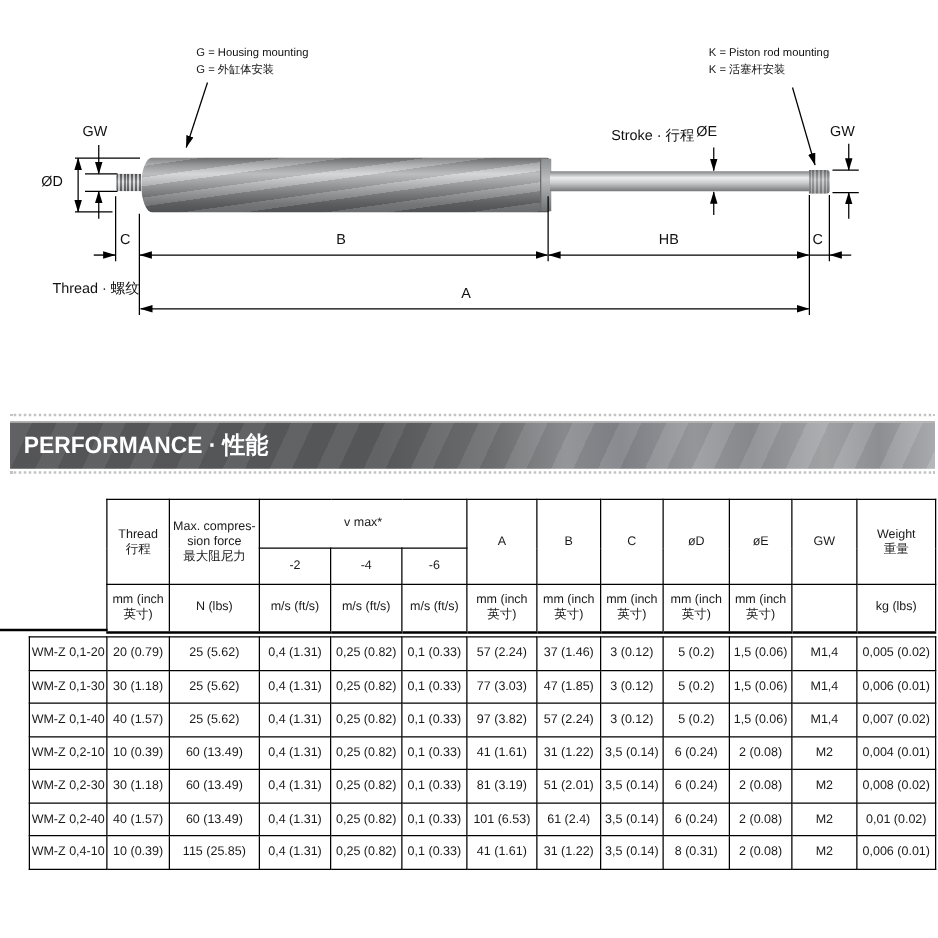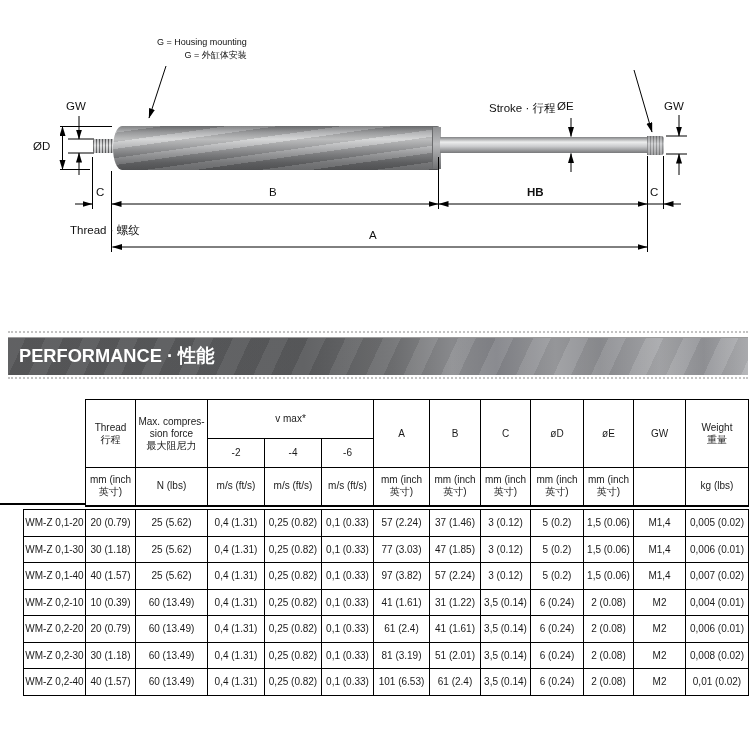--- a/index.html
+++ b/index.html
@@ -1,20 +1,20 @@
 <!DOCTYPE html>
 <html><head>
 <meta charset="utf-8">
 <style>
   html,body{margin:0;padding:0;width:750px;height:750px;overflow:hidden;background:#fff;
     font-family:"Liberation Sans","DejaVu Sans",sans-serif;color:#1a1a1a;}
   #page{position:relative;width:750px;height:750px;}
 
   
-  .legend{position:absolute;font-size:9px;line-height:12.5px;white-space:pre-line;color:#111;text-align:right;}
+  .legend{position:absolute;font-size:9px;line-height:12.5px;white-space:pre-line;color:#111;}
   .dim-label{position:absolute;font-size:11.5px;color:#111;}
   .drawing-svg{position:absolute;left:0;top:0;width:750px;height:330px;}
 
   .metal{position:absolute;}
   .stub-left{left:93px;top:139px;width:20px;height:14px;border-radius:2px 0 0 2px;
     background:repeating-linear-gradient(90deg,rgba(0,0,0,.35) 0 1.5px,rgba(255,255,255,.45) 1.5px 3px),
                linear-gradient(180deg,#77787a,#c7c8ca 45%,#808183);}
   .body-tube{left:113px;top:126px;width:327px;height:44px;
     border-radius:9px 3px 3px 9px / 50% 8% 8% 50%;
     background:repeating-linear-gradient(172deg,rgba(255,255,255,.10) 0 7px,rgba(0,0,0,.10) 7px 16px),
@@ -102,29 +102,31 @@
 
       <path d="M666,136 H687"></path>
         <path d="M666,154 H687"></path>
       <line x1="679" y1="115" x2="679" y2="136" marker-end="url(#arr)"></line>
       <line x1="679" y1="175" x2="679" y2="154" marker-end="url(#arr)"></line>
     </g>
   </svg>
 
   <div class="legend" style="left:157px;top:36px;">G =  Housing mounting
 G =  外缸体安装</div>
+  <div class="legend" style="left:567px;top:36px;">K =  Piston rod mounting
+K =  活塞杆安装</div>
 
   <div class="dim-label" style="left:66px;top:100px;">GW</div>
   <div class="dim-label" style="left:33px;top:140px;">ØD</div>
   <div class="dim-label" style="left:96px;top:186px;">C</div>
   <div class="dim-label" style="left:269px;top:186px;">B</div>
-  <div class="dim-label" style="left:527px;top:186px;font-weight:bold;">HB</div>
+  <div class="dim-label" style="left:527px;top:186px;">HB</div>
   <div class="dim-label" style="left:650px;top:186px;">C</div>
   <div class="dim-label" style="left:369px;top:229px;">A</div>
-  <div class="dim-label" style="left:42px;top:223px;margin-left:28px;">Thread · 螺纹</div>
+  <div class="dim-label" style="left:42px;top:223px;">Thread · 螺纹</div>
   <div class="dim-label" style="left:489px;top:101px;">Stroke · 行程</div>
   <div class="dim-label" style="left:557px;top:100px;">ØE</div>
   <div class="dim-label" style="left:664px;top:100px;">GW</div>
 
   <div class="dash-line" style="top:331px;"></div>
   <div class="perf-bar">
     <div class="perf-title">PERFORMANCE · 性能</div>
   </div>
   <div class="dash-line" style="top:377px;"></div>
 
@@ -260,35 +262,20 @@
           <td>0,1 (0.33)</td>
           <td>41 (1.61)</td>
           <td>31 (1.22)</td>
           <td>3,5 (0.14)</td>
           <td>6 (0.24)</td>
           <td>2 (0.08)</td>
           <td>M2</td>
           <td>0,004 (0.01)</td>
         </tr>
         <tr>
-          <td>WM-Z 0,2-20</td>
-          <td>20 (0.79)</td>
-          <td>60 (13.49)</td>
-          <td>0,4 (1.31)</td>
-          <td>0,25 (0.82)</td>
-          <td>0,1 (0.33)</td>
-          <td>61 (2.4)</td>
-          <td>41 (1.61)</td>
-          <td>3,5 (0.14)</td>
-          <td>6 (0.24)</td>
-          <td>2 (0.08)</td>
-          <td>M2</td>
-          <td>0,006 (0.01)</td>
-        </tr>
-        <tr>
           <td>WM-Z 0,2-30</td>
           <td>30 (1.18)</td>
           <td>60 (13.49)</td>
           <td>0,4 (1.31)</td>
           <td>0,25 (0.82)</td>
           <td>0,1 (0.33)</td>
           <td>81 (3.19)</td>
           <td>51 (2.01)</td>
           <td>3,5 (0.14)</td>
           <td>6 (0.24)</td>
@@ -304,16 +291,31 @@
           <td>0,25 (0.82)</td>
           <td>0,1 (0.33)</td>
           <td>101 (6.53)</td>
           <td>61 (2.4)</td>
           <td>3,5 (0.14)</td>
           <td>6 (0.24)</td>
           <td>2 (0.08)</td>
           <td>M2</td>
           <td>0,01 (0.02)</td>
         </tr>
+        <tr>
+          <td>WM-Z 0,4-10</td>
+          <td>10 (0.39)</td>
+          <td>115 (25.85)</td>
+          <td>0,4 (1.31)</td>
+          <td>0,25 (0.82)</td>
+          <td>0,1 (0.33)</td>
+          <td>41 (1.61)</td>
+          <td>31 (1.22)</td>
+          <td>3,5 (0.14)</td>
+          <td>8 (0.31)</td>
+          <td>2 (0.08)</td>
+          <td>M2</td>
+          <td>0,006 (0.01)</td>
+        </tr>
       </tbody>
   </table>
 
 </div>
 
 </body></html>

